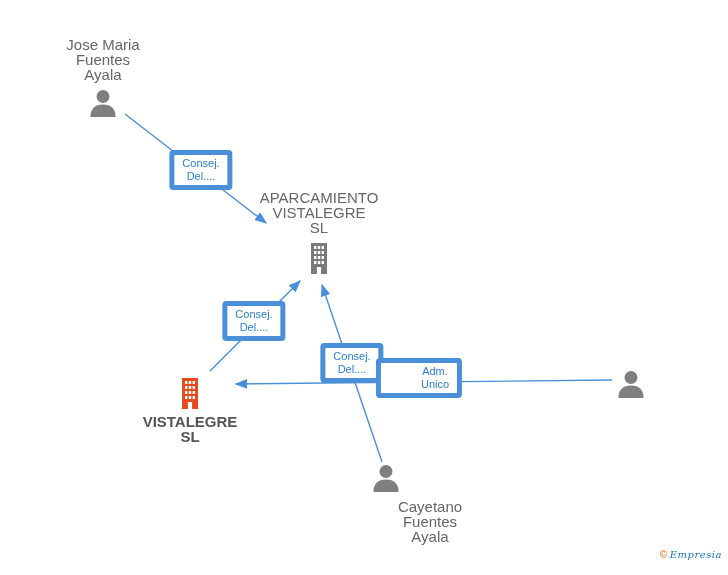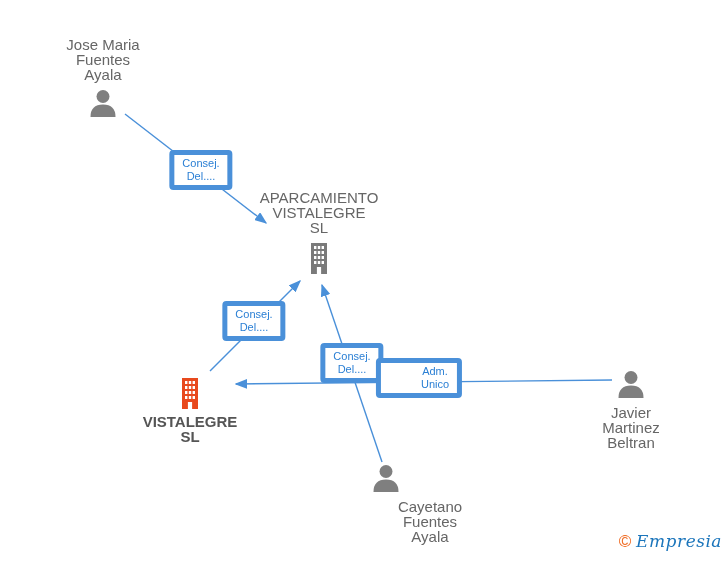--- a/index.html
+++ b/index.html
@@ -30,22 +30,22 @@
     padding:2px 8px;
     font-size:11px;
     line-height:13px;
     text-align:center;
     white-space:nowrap;
     cursor:pointer;
   }
   .watermark{
     position:absolute;
     right:6px;
-    bottom:23px;
-    font-size:17px;
+    bottom:15px;
+    font-size:10px;
     cursor:pointer;
   }
   .watermark .brand{
     font-family:"DejaVu Serif", serif;
     font-style:italic;
     letter-spacing:0.5px;
   }
 </style>
 </head>
 <body>
@@ -117,25 +117,20 @@
         </g>
       </svg></div>
     <div class="node-label emphasis" style="left: 190px; top: 414px;">
       <div>VISTALEGRE</div>
       <div>SL</div>
     </div>
     <div class="node-icon" style="left: 615px; top: 368px;"><svg width="32" height="32" viewBox="0 0 32 32">
         <circle cx="16" cy="9.5" r="6.5" fill="#7f7f7f"></circle>
         <path d="M3.5 30 Q3.5 17.5 16 17.5 Q28.5 17.5 28.5 30 Z" fill="#7f7f7f"></path>
       </svg></div>
-    <div class="node-label" style="left: 631px; color: rgb(102, 102, 102); top: 405px;">
-      <div>Javier</div>
-      <div>Martinez</div>
-      <div>Beltran</div>
-    </div>
     <div class="node-icon" style="left: 370px; top: 462px;"><svg width="32" height="32" viewBox="0 0 32 32">
         <circle cx="16" cy="9.5" r="6.5" fill="#7f7f7f"></circle>
         <path d="M3.5 30 Q3.5 17.5 16 17.5 Q28.5 17.5 28.5 30 Z" fill="#7f7f7f"></path>
       </svg></div>
     <div class="node-label" style="left: 386px; color: rgb(102, 102, 102); top: 499px; margin-left: 44px;">
       <div>Cayetano</div>
       <div>Fuentes</div>
       <div>Ayala</div>
     </div>
     <div class="edge-label" style="left: 201px; top: 170px; border-color: rgb(74, 144, 217); color: rgb(42, 127, 212);">

